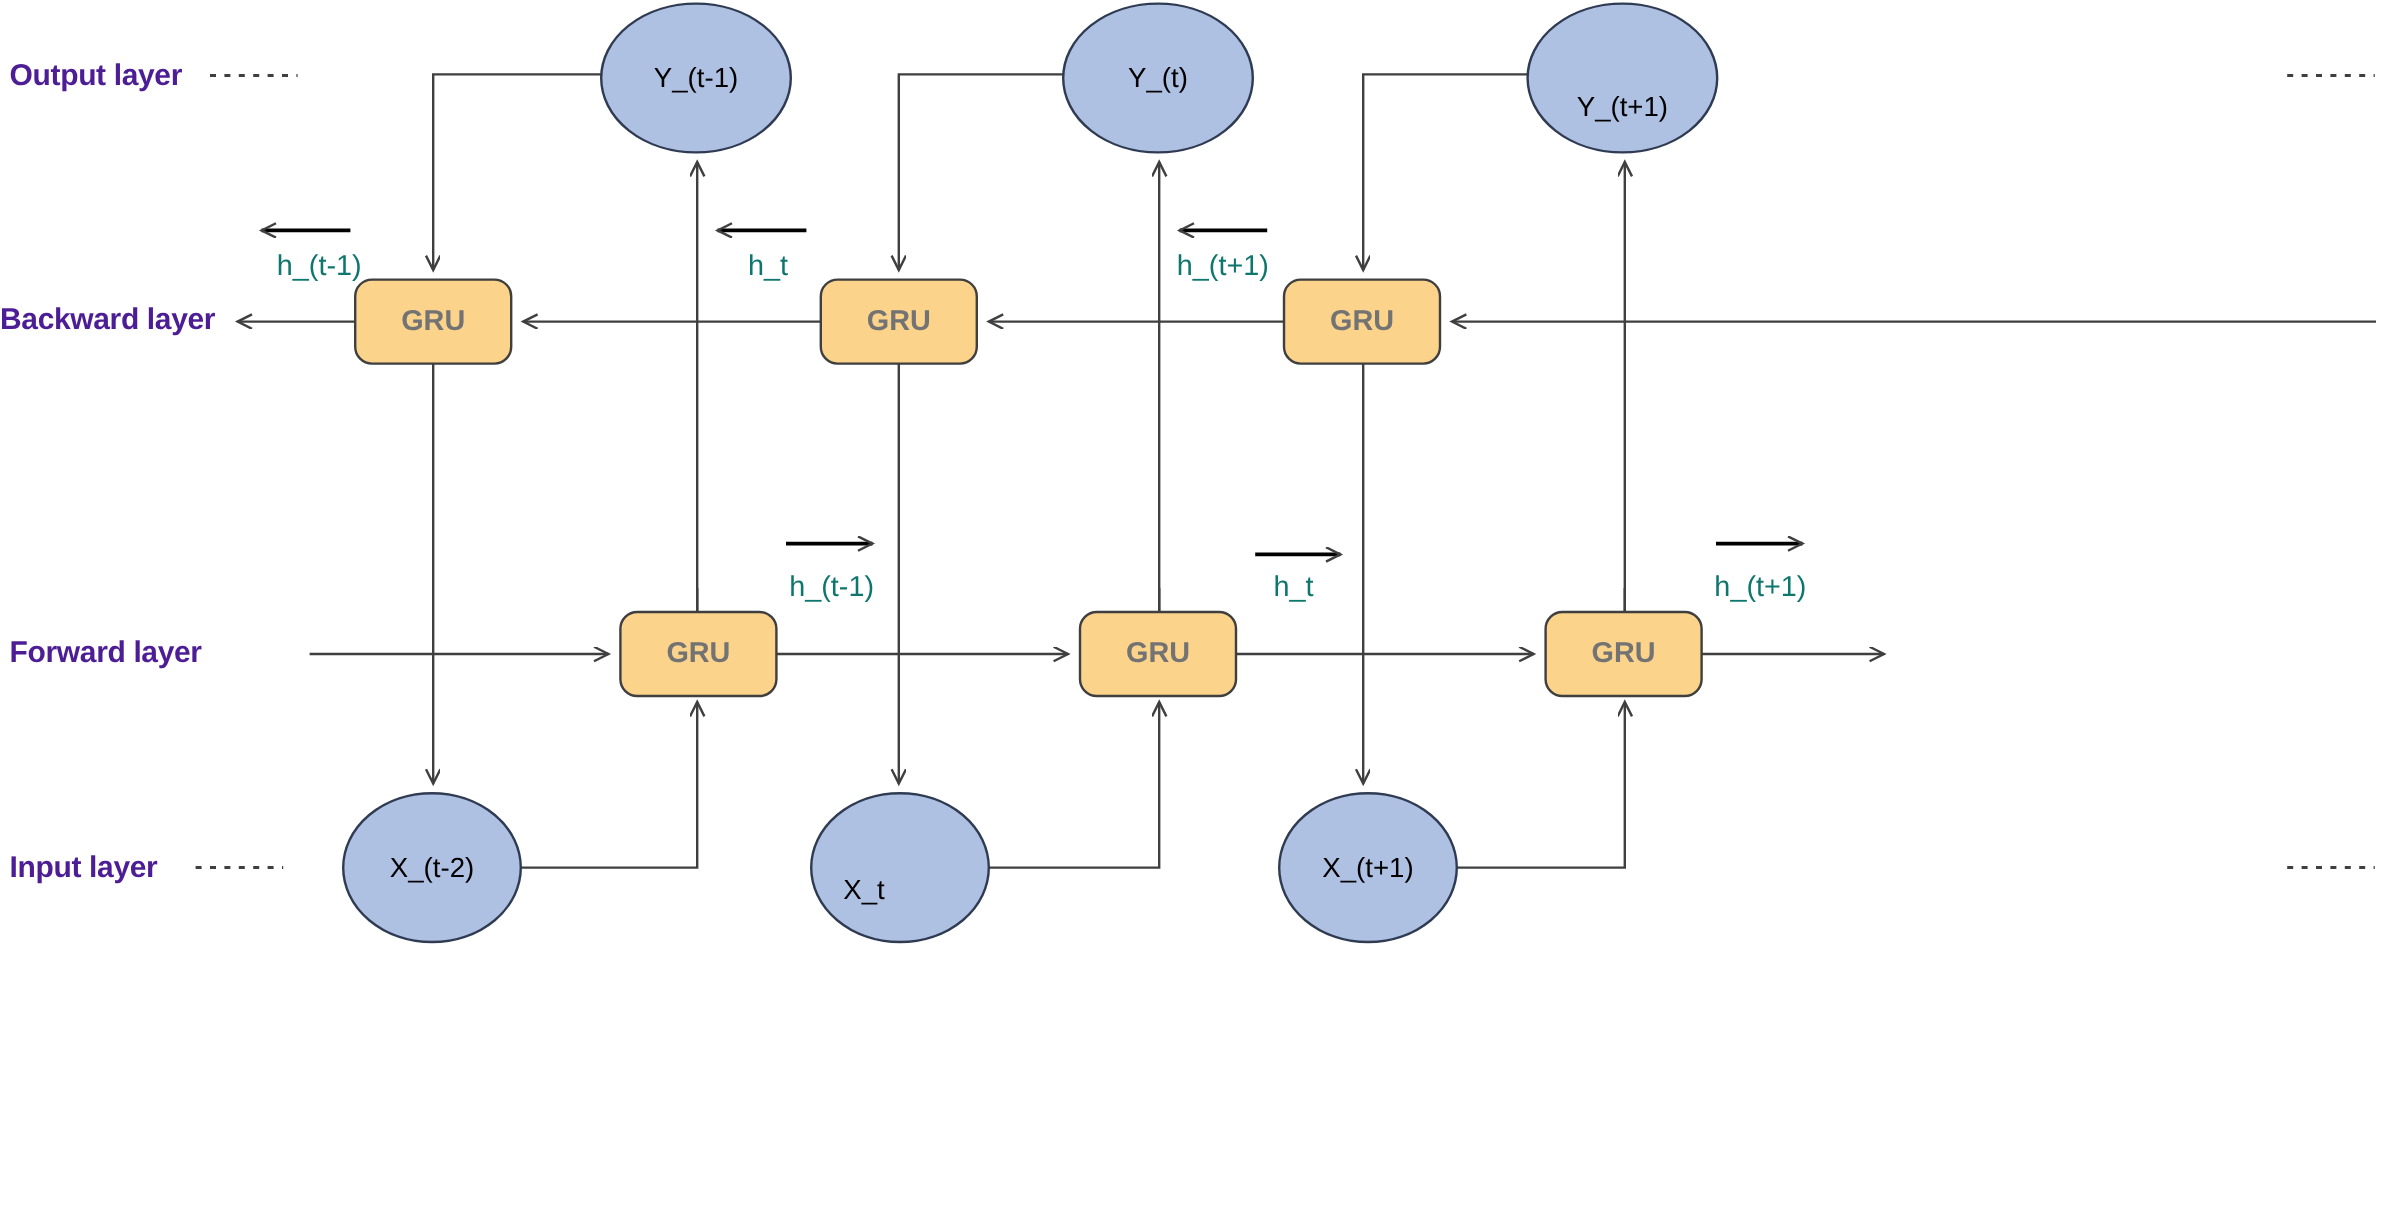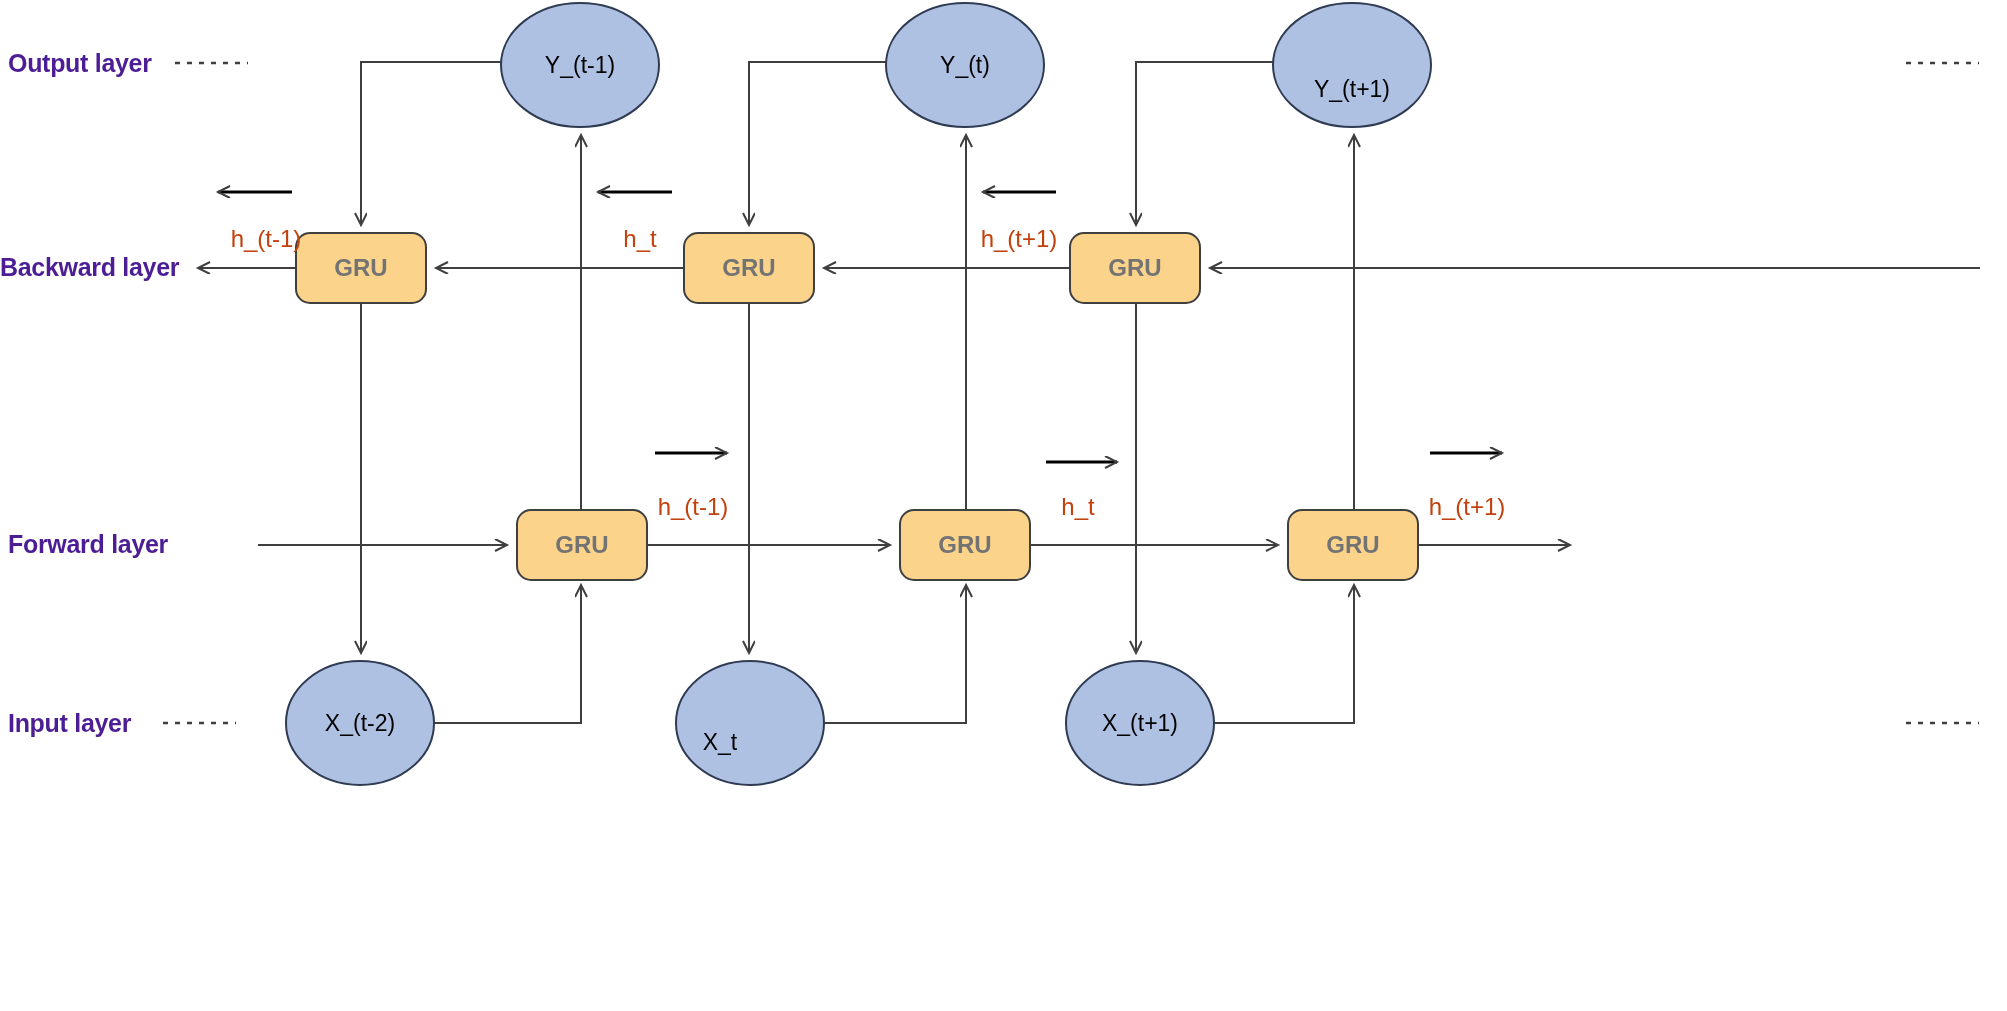--- a/index.html
+++ b/index.html
@@ -53,24 +53,23 @@
     color: #737373;
     white-space: nowrap;
     transform: translate(-50%, -50%);
     pointer-events: none;
   }
   .h-label {
     position: absolute;
     font-family: "Liberation Sans", sans-serif;
     font-size: 24px;
     font-weight: normal;
-    color: #c2410c;
+    color: #0f766e;
     white-space: nowrap;
     transform: translate(-50%, -50%);
-    margin-top: 17px;
   }
 </style>
 </head>
 <body>
 
 <div id="diagram-root">
 
   <svg id="diagram-svg" viewBox="0 0 2007 1011" xmlns="http://www.w3.org/2000/svg">
     <defs>
       <marker id="arrowOpen" markerWidth="18" markerHeight="18" refX="14" refY="6" orient="auto" markerUnits="userSpaceOnUse">

